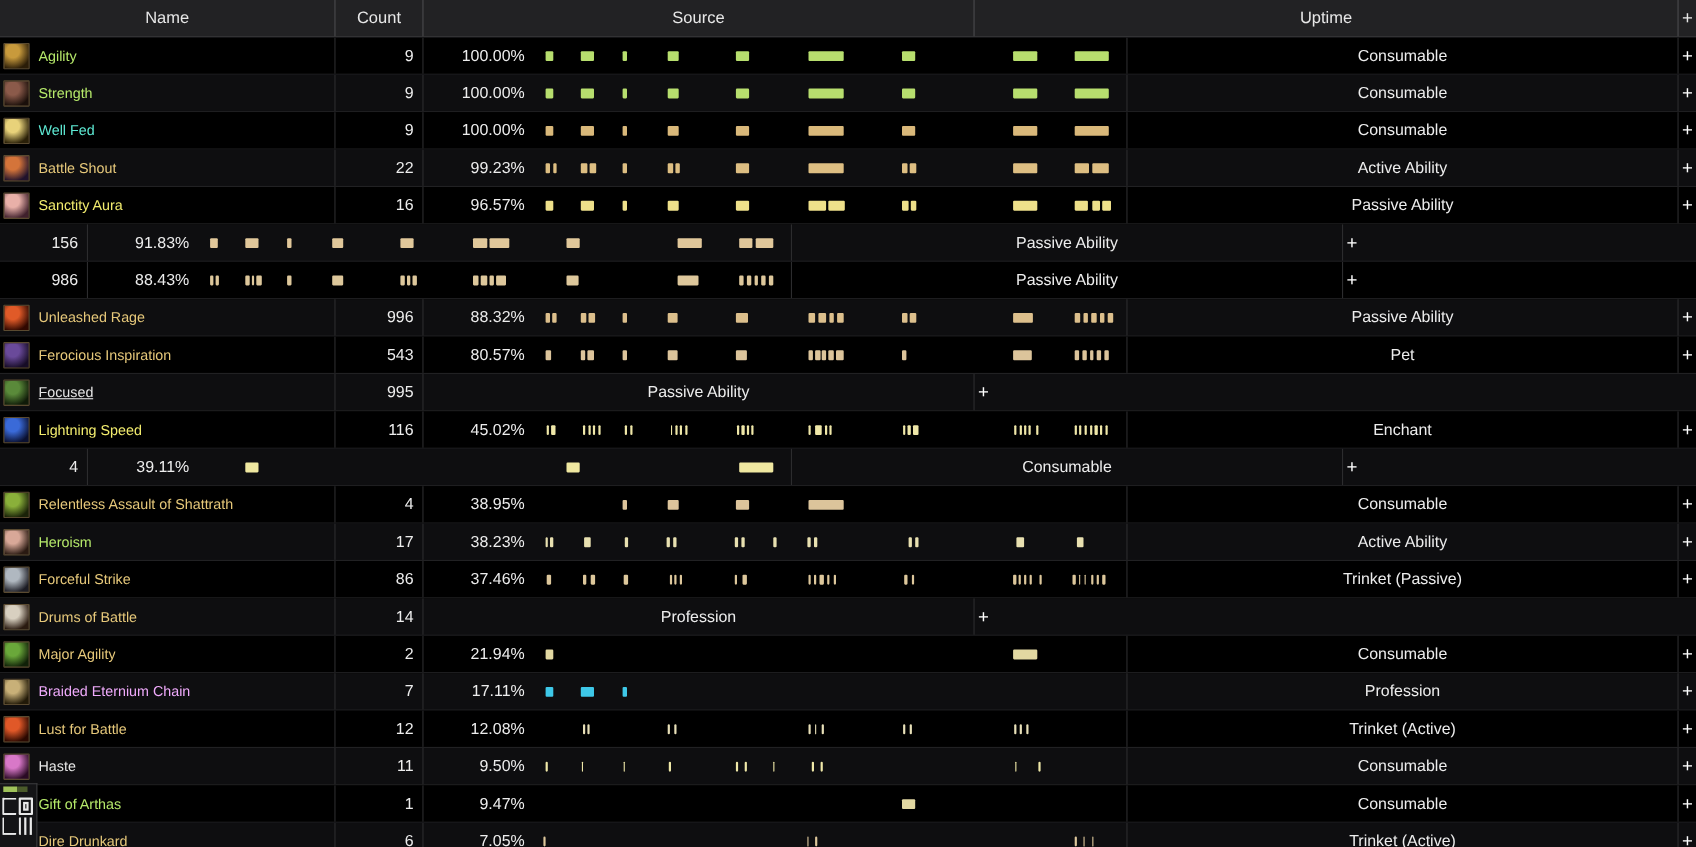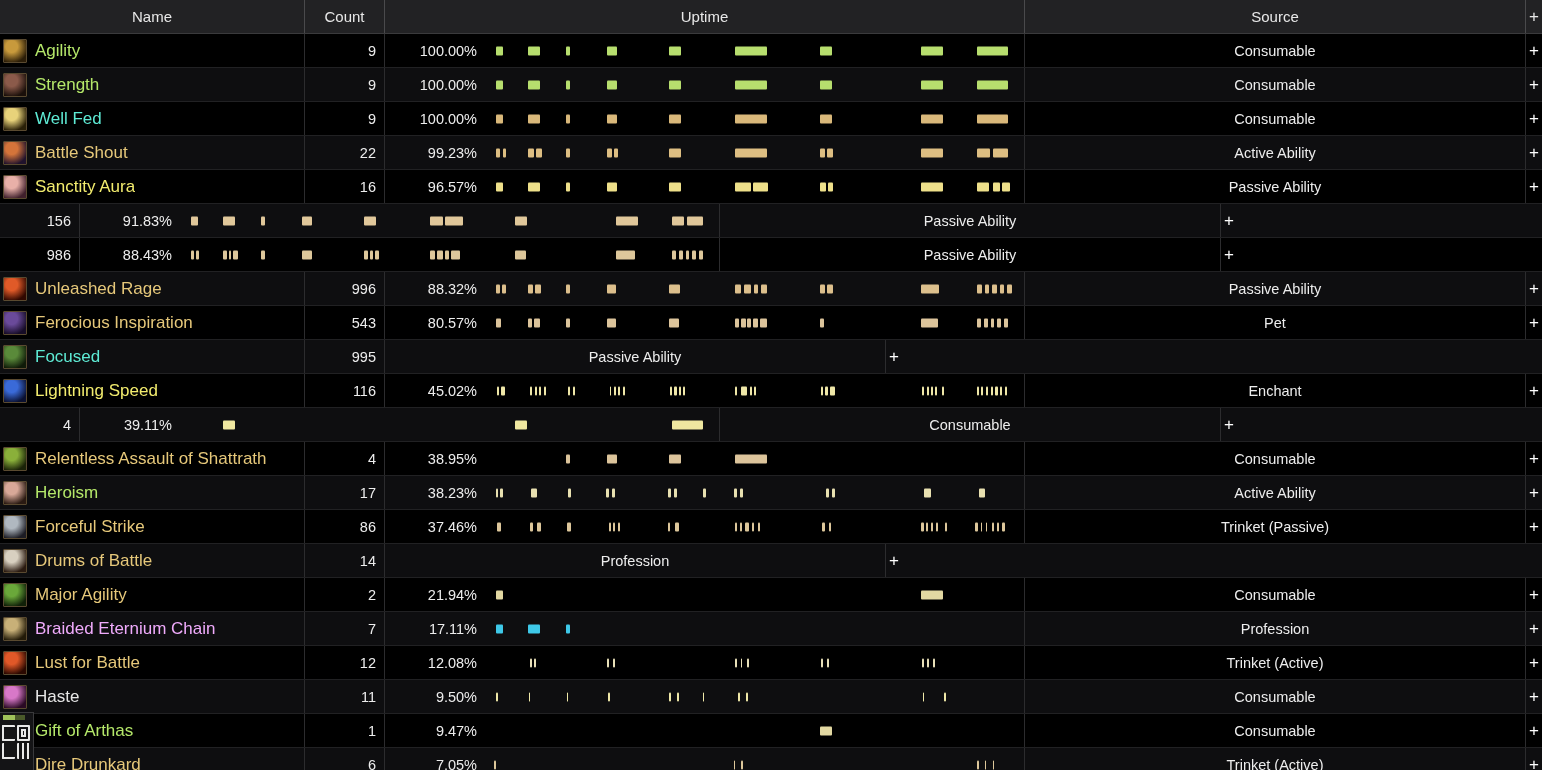--- a/index.html
+++ b/index.html
@@ -69,21 +69,21 @@
     width: 24px; height: 24px;
     margin-left: 3px;
     margin-right: 8px;
     flex: 0 0 24px;
     border: 1px solid #5a4a30;
     border-radius: 1px;
     background-size: cover;
     position: relative;
   }
   .nm {
-    font-size: 17px;
+    font-size: 13px;
     white-space: nowrap;
     overflow: hidden;
     text-overflow: ellipsis;
   }
 
   
   .cell.count {
     display: flex;
     align-items: center;
     justify-content: flex-end;
@@ -189,22 +189,22 @@
   .clip { position: relative; overflow: hidden; height: 736px; }
 </style>
 </head>
 <body>
 
 <div id="app">
 
   <div class="hdr">
     <div class="cell c-name">Name</div>
     <div class="cell c-count">Count</div>
+    <div class="cell c-source">Source</div>
     <div class="cell c-uptime">Uptime</div>
-    <div class="cell c-source">Source</div>
     <div class="cell c-plus" style="text-align:center;font-size:17px;">+</div>
   </div>
 
   <div class="clip">
     <div class="rows" id="rows">
         <div class="row odd">
           <div class="cell name c-name">
             <div class="ico" style="background: radial-gradient(circle at 35% 30%, rgb(200, 154, 60) 0%, rgb(200, 154, 60) 28%, rgb(43, 29, 8) 78%), linear-gradient(135deg, rgb(43, 29, 8) 0%, rgb(200, 154, 60) 50%, rgb(43, 29, 8) 100%);"></div>
             <span class="nm" style="color: rgb(181, 232, 106);">Agility</span>
           </div>
@@ -440,21 +440,21 @@
               <div class="seg" style="left: 95.3623%; width: 0.724638%; background: rgb(220, 196, 155);"></div>
               <div class="seg" style="left: 96.5942%; width: 0.724638%; background: rgb(220, 196, 155);"></div>
             </div>
           </div>
           <div class="cell source c-source">Pet</div>
           <div class="cell plus c-plus">+</div>
         </div>
         <div class="row even">
           <div class="cell name c-name">
             <div class="ico" style="background: radial-gradient(circle at 35% 30%, rgb(90, 138, 58) 0%, rgb(90, 138, 58) 28%, rgb(15, 26, 8) 78%), linear-gradient(135deg, rgb(15, 26, 8) 0%, rgb(90, 138, 58) 50%, rgb(15, 26, 8) 100%);"></div>
-            <span class="nm" style="color: #5eead4;">Focused</span>
+            <span class="nm" style="color: #e5e5e5; text-decoration: underline;">Focused</span>
           </div>
           <div class="cell count c-count">995</div>
           <div class="cell source c-source">Passive Ability</div>
           <div class="cell plus c-plus">+</div>
         </div>
         <div class="row odd">
           <div class="cell name c-name">
             <div class="ico" style="background: radial-gradient(circle at 35% 30%, rgb(58, 106, 216) 0%, rgb(58, 106, 216) 28%, rgb(10, 16, 48) 78%), linear-gradient(135deg, rgb(10, 16, 48) 0%, rgb(58, 106, 216) 50%, rgb(10, 16, 48) 100%);"></div>
             <span class="nm" style="color: rgb(242, 236, 110);">Lightning Speed</span>
           </div>

